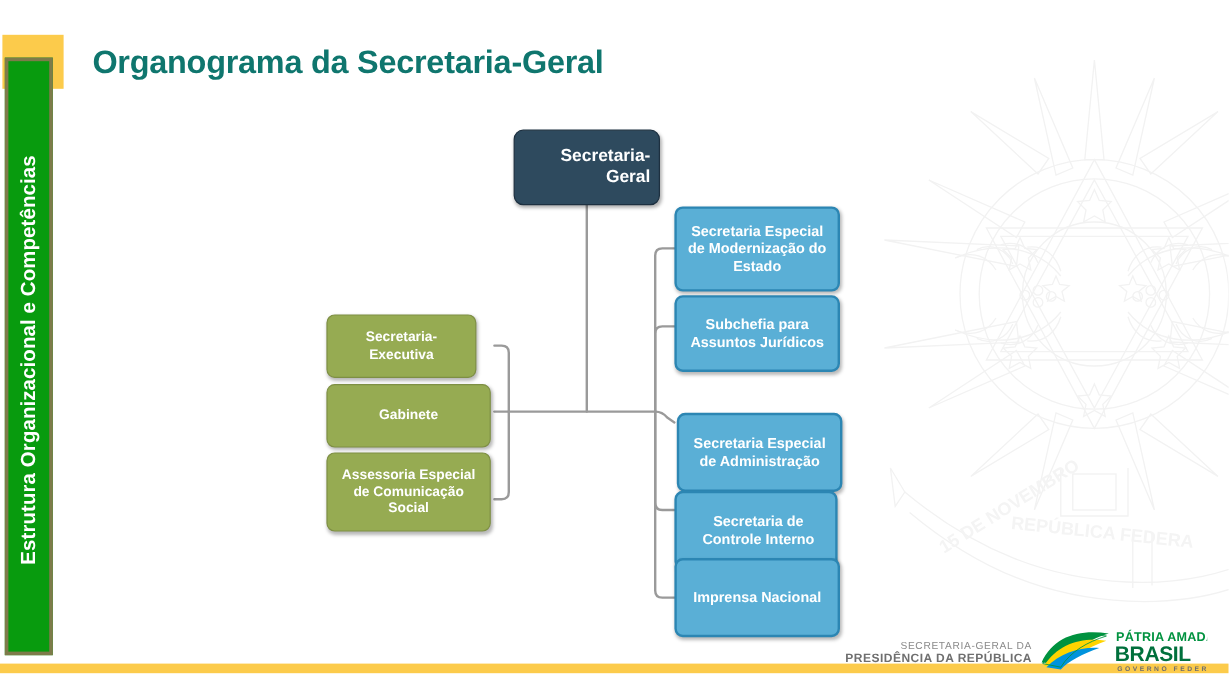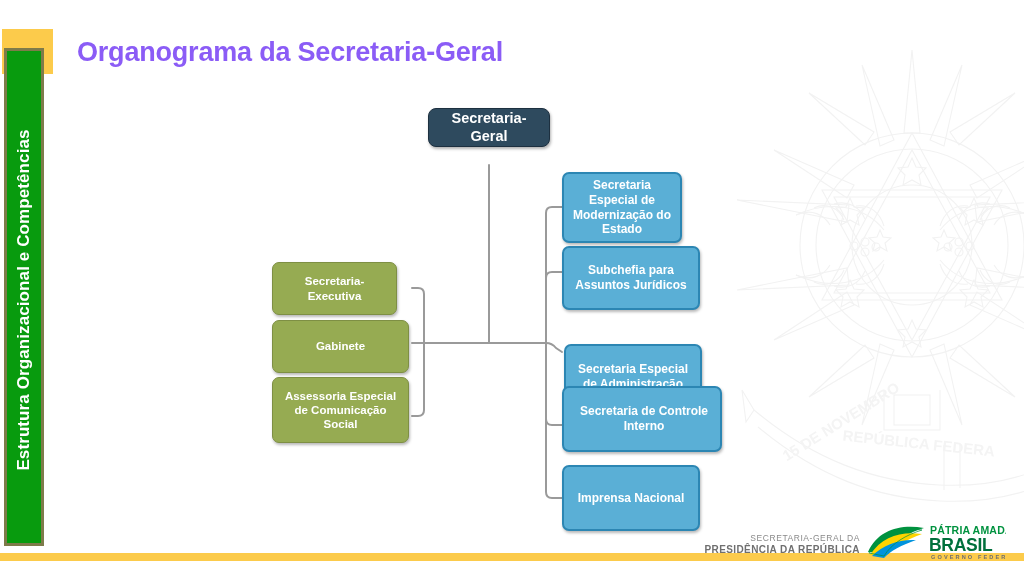--- a/index.html
+++ b/index.html
@@ -73,21 +73,21 @@
     background: #FCCB4B;
   }
 
   
   #page-title {
     position: absolute;
     left: 77px;
     top: 37px;
     font-size: 27px;
     font-weight: bold;
-    color: #8b5cf6;
+    color: #0f766e;
     letter-spacing: -0.2px;
     white-space: nowrap;
   }
 
   
   #chart {
     position: absolute;
     left: 0;
     top: 0;
     width: 1024px;
@@ -276,44 +276,44 @@
         <path d="M424 343 L424 410 Q424 416 418 416 L412 416"></path>
 
         <path d="M546 343 L546 213 Q546 207 552 207 L562 207"></path>
         <path d="M546 343 L546 278 Q546 272 552 272 L562 272"></path>
         <path d="M546 343 Q552 343 556 348 L562 352"></path>
         <path d="M546 343 L546 419 Q546 425 552 425 L562 425"></path>
         <path d="M546 343 L546 492 Q546 498 552 498 L562 498"></path>
       </g>
     </svg>
 
-    <div class="node root" style="left:428px; top:108px; width:122px; height:39px;">
+    <div class="node root" style="left:428px; top:108px; width:122px; height:63px;text-align:right;">
       <span>Secretaria-Geral</span>
     </div>
 
     <div class="node green" style="left:272px; top:262px; width:125px; height:53px;">
       <span>Secretaria-Executiva</span>
     </div>
     <div class="node green" style="left:272px; top:320px; width:137px; height:53px;">
       <span>Gabinete</span>
     </div>
     <div class="node green" style="left:272px; top:377px; width:137px; height:66px;">
       <span>Assessoria Especial de Comunicação Social</span>
     </div>
 
-    <div class="node blue" style="left:562px; top:172px; width:120px; height:71px;">
+    <div class="node blue" style="left:562px; top:172px; width:138px; height:71px;">
       <span>Secretaria Especial de Modernização do Estado</span>
     </div>
     <div class="node blue" style="left:562px; top:246px; width:138px; height:64px;">
       <span>Subchefia para Assuntos Jurídicos</span>
     </div>
     <div class="node blue" style="left:564px; top:317px; width:138px; height:66px;margin-top:27px;">
       <span>Secretaria Especial de Administração</span>
     </div>
-    <div class="node blue" style="left:562px; top:386px; width:160px; height:66px;padding-left:11px;">
+    <div class="node blue" style="left:562px; top:409px; width:136px; height:66px;padding-left:11px;">
       <span>Secretaria de Controle Interno</span>
     </div>
     <div class="node blue" style="left:562px; top:465px; width:138px; height:66px;justify-content:center;">
       <span>Imprensa Nacional</span>
     </div>
   </div>
 
   <div id="footer-text">
     <div id="footer-line1">SECRETARIA-GERAL DA</div>
     <div id="footer-line2">PRESIDÊNCIA DA REPÚBLICA</div>

